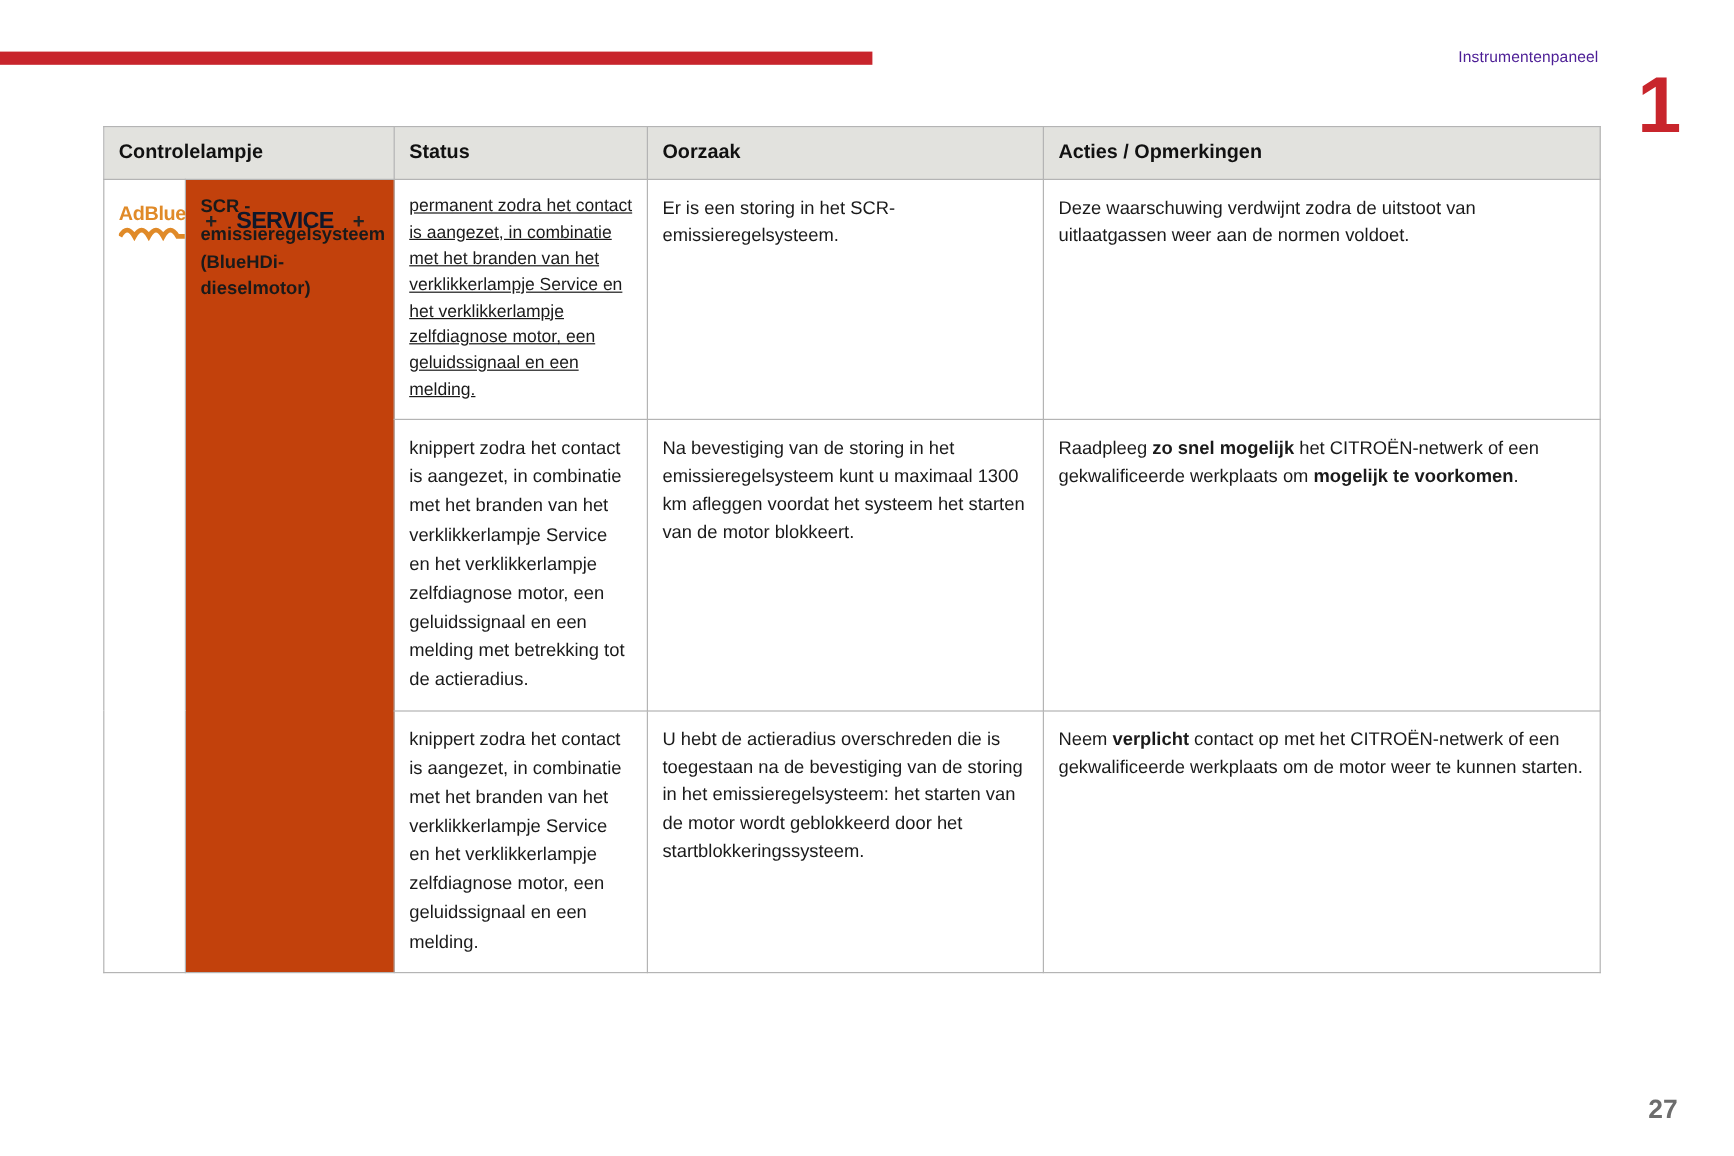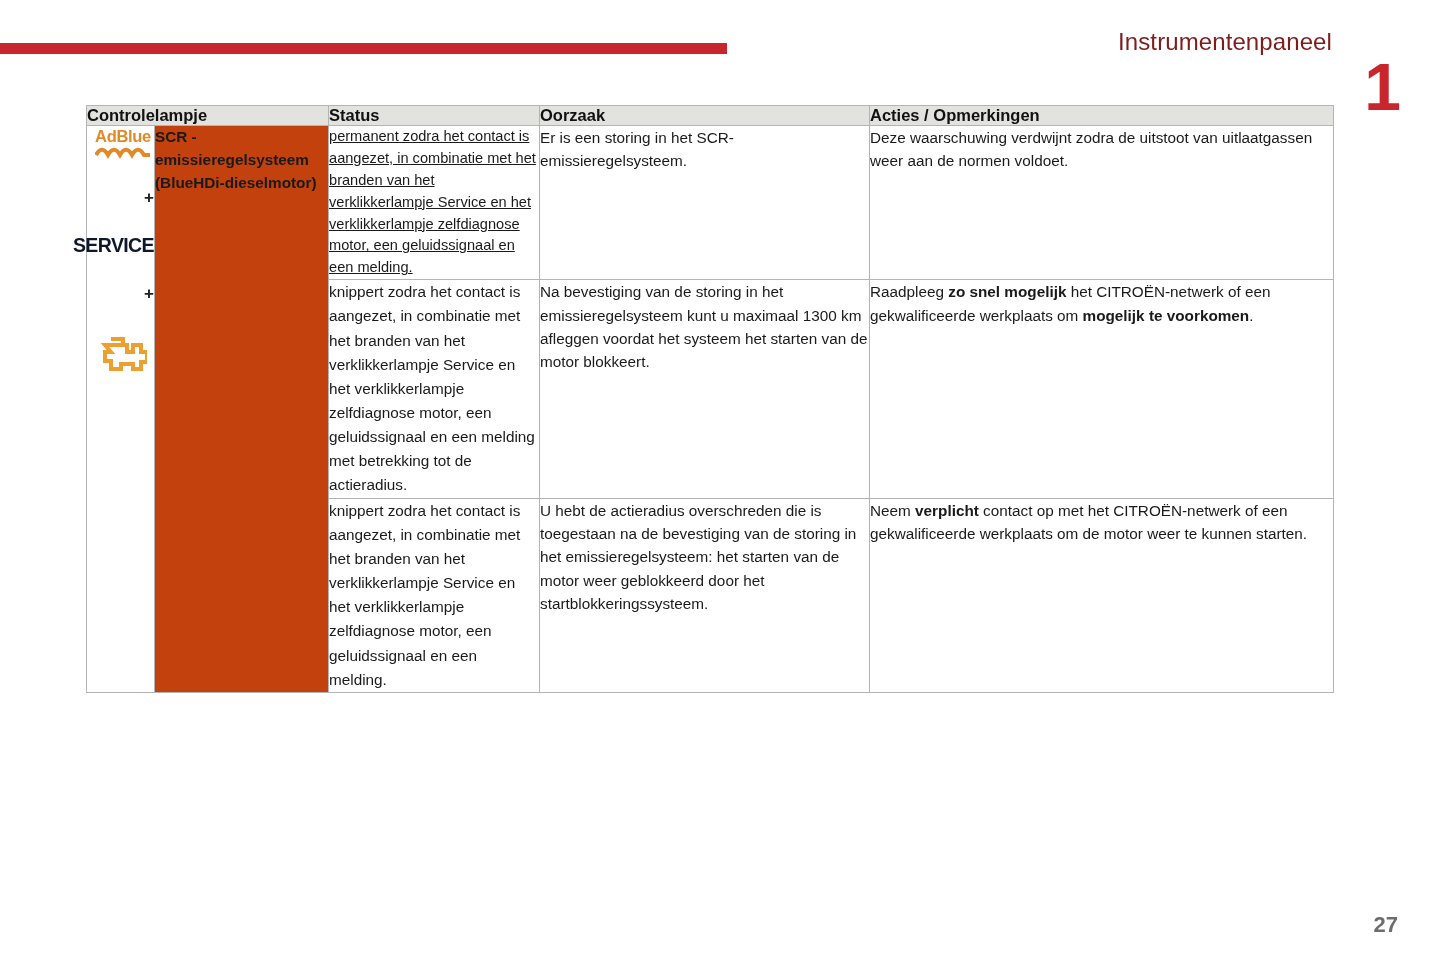--- a/index.html
+++ b/index.html
@@ -21,23 +21,23 @@
     position: absolute;
     left: 0;
     top: 43px;
     width: 727px;
     height: 11px;
     background: #c8252c;
   }
   .header-title {
     position: absolute;
     right: 113px;
-    top: 28px;
-    font-size: 24px;
-    color: #7f1d1d;
+    top: 40px;
+    font-size: 13px;
+    color: #4c1d95;
     letter-spacing: 0.1px;
     white-space: nowrap;
   }
   .chapter-number {
     position: absolute;
     right: 44px;
     top: 57px;
     font-size: 66px;
     line-height: 60px;
     font-weight: bold;
@@ -64,21 +64,21 @@
   }
   table.warn-table {
     border-collapse: collapse;
     width: 1247px;
     table-layout: fixed;
   }
   table.warn-table td,
   table.warn-table th {
     border: 1px solid #b4b4b4;
     vertical-align: top;
-    padding: 0;
+    padding: 12px;
   }
   thead th {
     background: #e2e2de;
     font-size: 16.5px;
     font-weight: bold;
     text-align: left;
     padding: 13px 12px 13px 13px;
     color: #111111;
     height: 19px;
   }
@@ -112,22 +112,21 @@
   }
   td.cell-icon {
     background: #ffffff;
     padding: 14px 4px 10px 4px;
     text-align: center;
   }
 
   
   .icon-stack {
     display: flex;
-    flex-direction: column;
-    align-items: flex-end;
+    align-items: center;
     gap: 16px;
   }
   .adblue-icon {
     width: 62px;
     margin-top: 2px;
   }
   .adblue-word {
     font-size: 16.5px;
     font-weight: bold;
     color: #e08a28;
@@ -214,20 +213,20 @@
       </tr>
 
       <tr>
         <td class="cell cell-status-wide">knippert zodra het contact is aangezet, in combinatie met het branden van het verklikkerlampje Service en het verklikkerlampje zelfdiagnose motor, een geluidssignaal en een melding met betrekking tot de actieradius.</td>
         <td class="cell">Na bevestiging van de storing in het emissieregelsysteem kunt u maximaal 1300 km afleggen voordat het systeem het starten van de motor blokkeert.</td>
         <td class="cell"><span>Raadpleeg </span><b class="strong">zo snel mogelijk</b><span> het CITROËN-netwerk of een gekwalificeerde werkplaats om </span><b class="strong">mogelijk te voorkomen</b><span>.</span></td>
       </tr>
 
       <tr>
         <td class="cell cell-status-wide">knippert zodra het contact is aangezet, in combinatie met het branden van het verklikkerlampje Service en het verklikkerlampje zelfdiagnose motor, een geluidssignaal en een melding.</td>
-        <td class="cell">U hebt de actieradius overschreden die is toegestaan na de bevestiging van de storing in het emissieregelsysteem: het starten van de motor weer geblokkeerd door het startblokkeringssysteem.</td>
+        <td class="cell">U hebt de actieradius overschreden die is toegestaan na de bevestiging van de storing in het emissieregelsysteem: het starten van de motor wordt geblokkeerd door het startblokkeringssysteem.</td>
         <td class="cell"><span>Neem </span><b class="strong">verplicht</b><span> contact op met het CITROËN-netwerk of een gekwalificeerde werkplaats om de motor weer te kunnen starten.</span></td>
       </tr>
     </tbody>
   </table>
 </div>
 
 <div class="page-number">27</div>
 
 </body></html>

